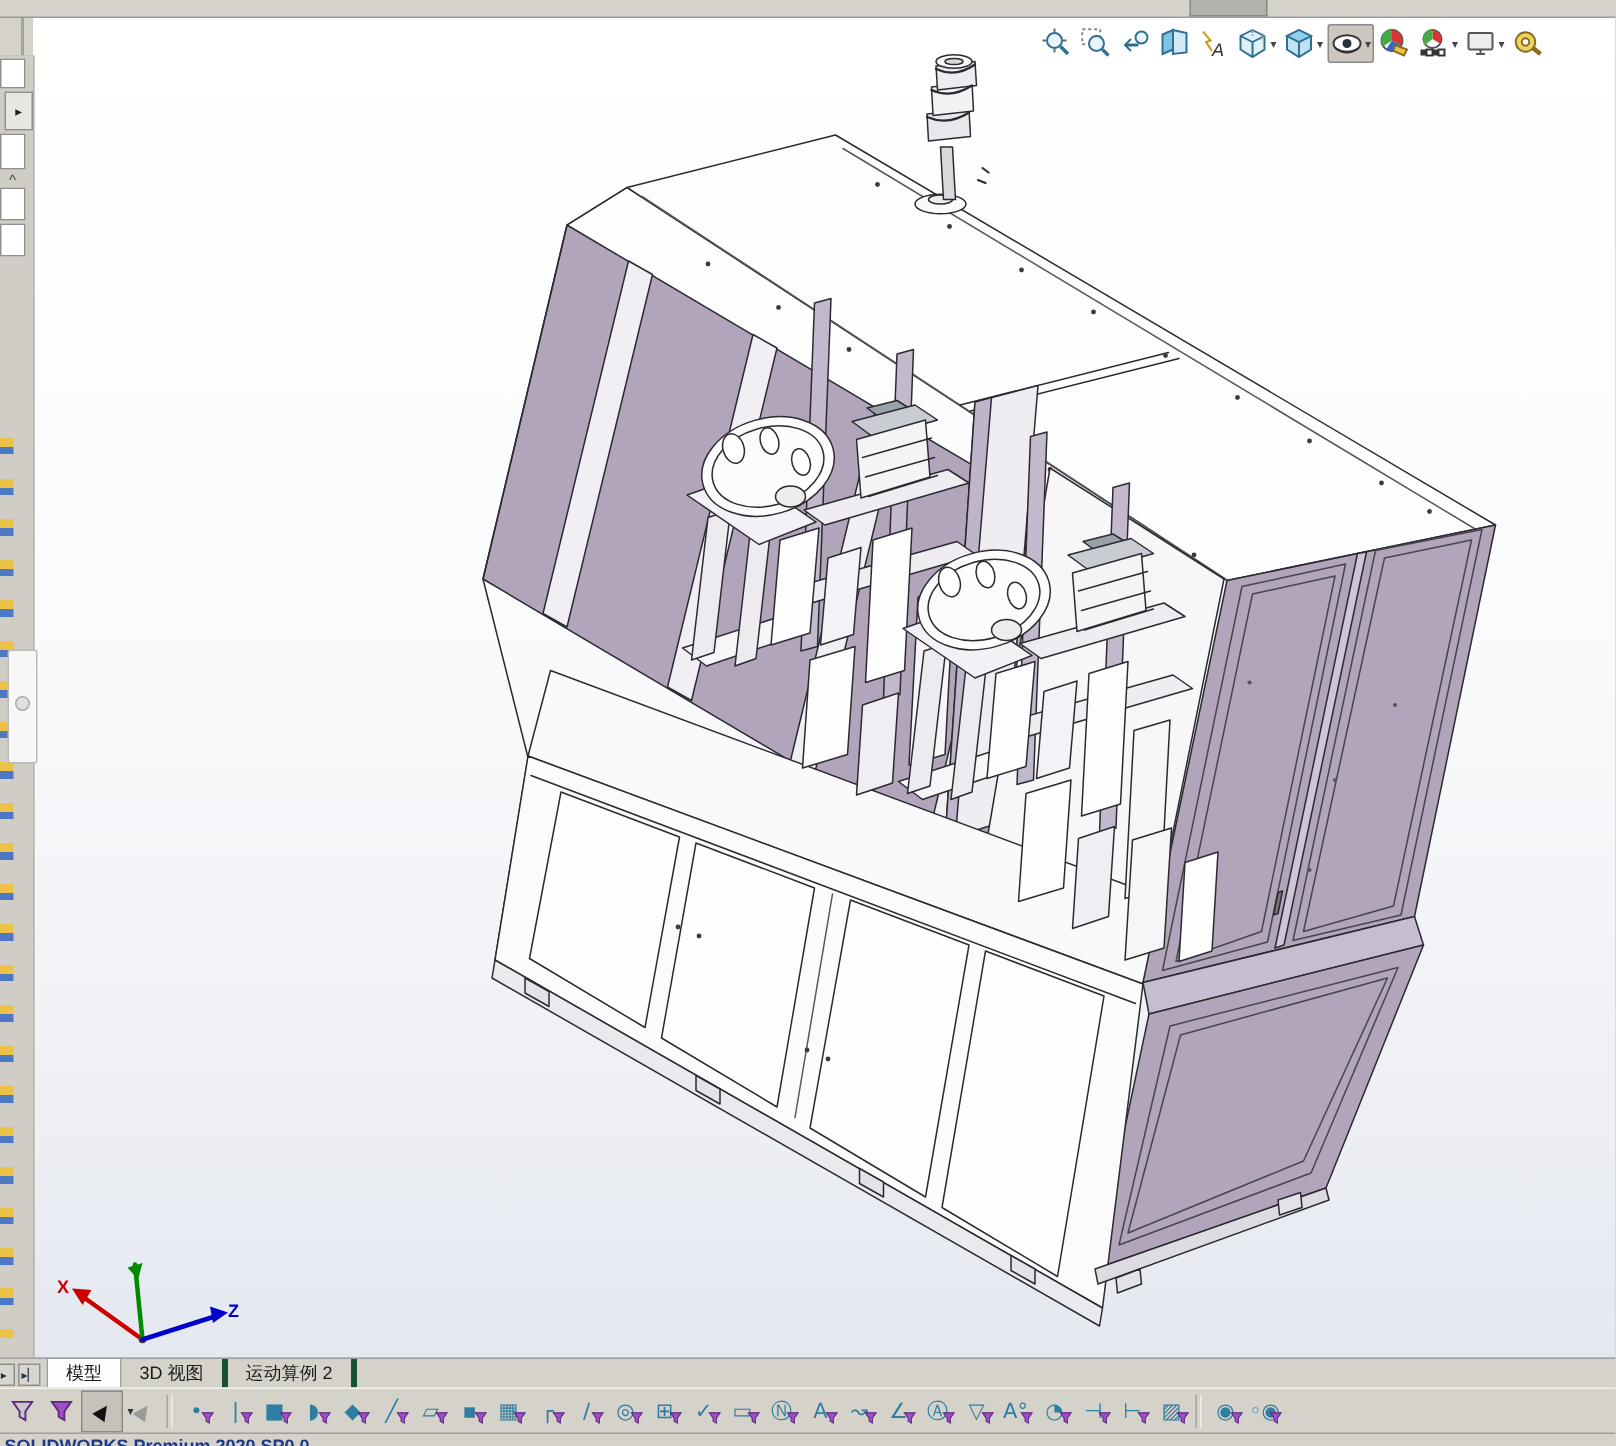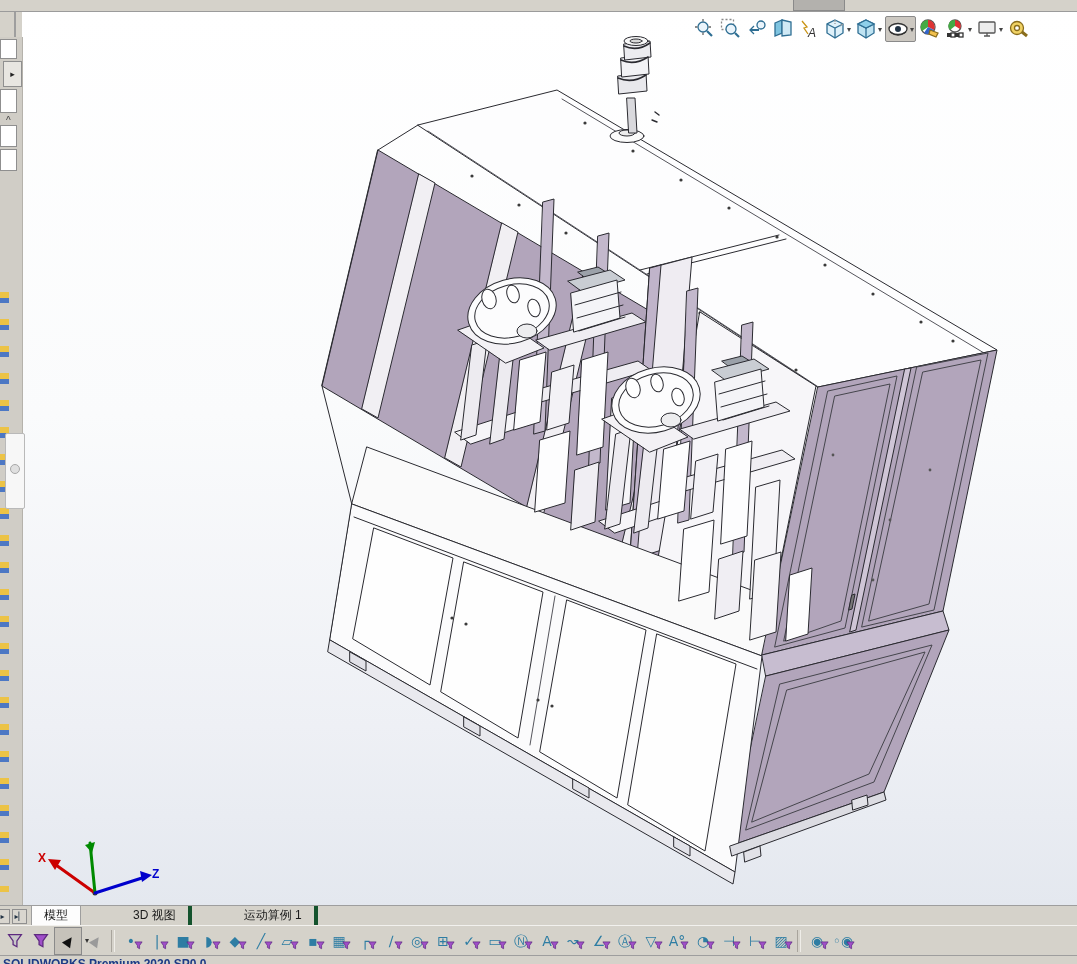--- a/index.html
+++ b/index.html
@@ -398,32 +398,32 @@
   <div class="ls-split">
     <div class="ls-grip"></div>
   </div>
 </div>
 
 <div id="doctabs" class="abs">
   <div style="display:flex;gap:2px;margin-left:-5px;">
     <div class="nav-btn">▸</div>
     <div class="nav-btn">▸▏</div>
   </div>
-  <div style="display:flex;gap:40px;">
+  <div style="display:flex;">
 
       <div class="doctab active">
         <span>模型</span>
       </div>
 
       <div class="doctab">
         <span>3D 视图</span>
       </div>
 
       <div class="doctab">
-        <span>运动算例 1</span>
+        <span>运动算例 2</span>
       </div>
     </div>
 </div>
 
 <div id="filterbar" class="abs">
 
 <div class="ft-item">
       <svg width="16" height="16" viewBox="0 0 10 10">
         <path d="M1 1h8L6.2 5v3.6L3.8 7.2V5z" fill="#c8c8c8" stroke="#5e2a80" stroke-width=".8"></path>
       </svg>

